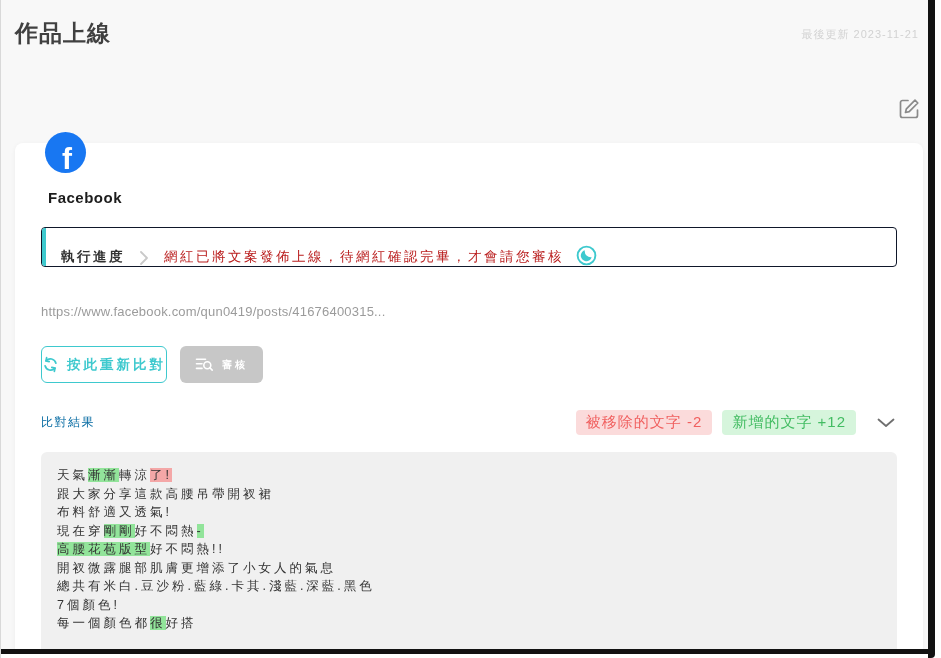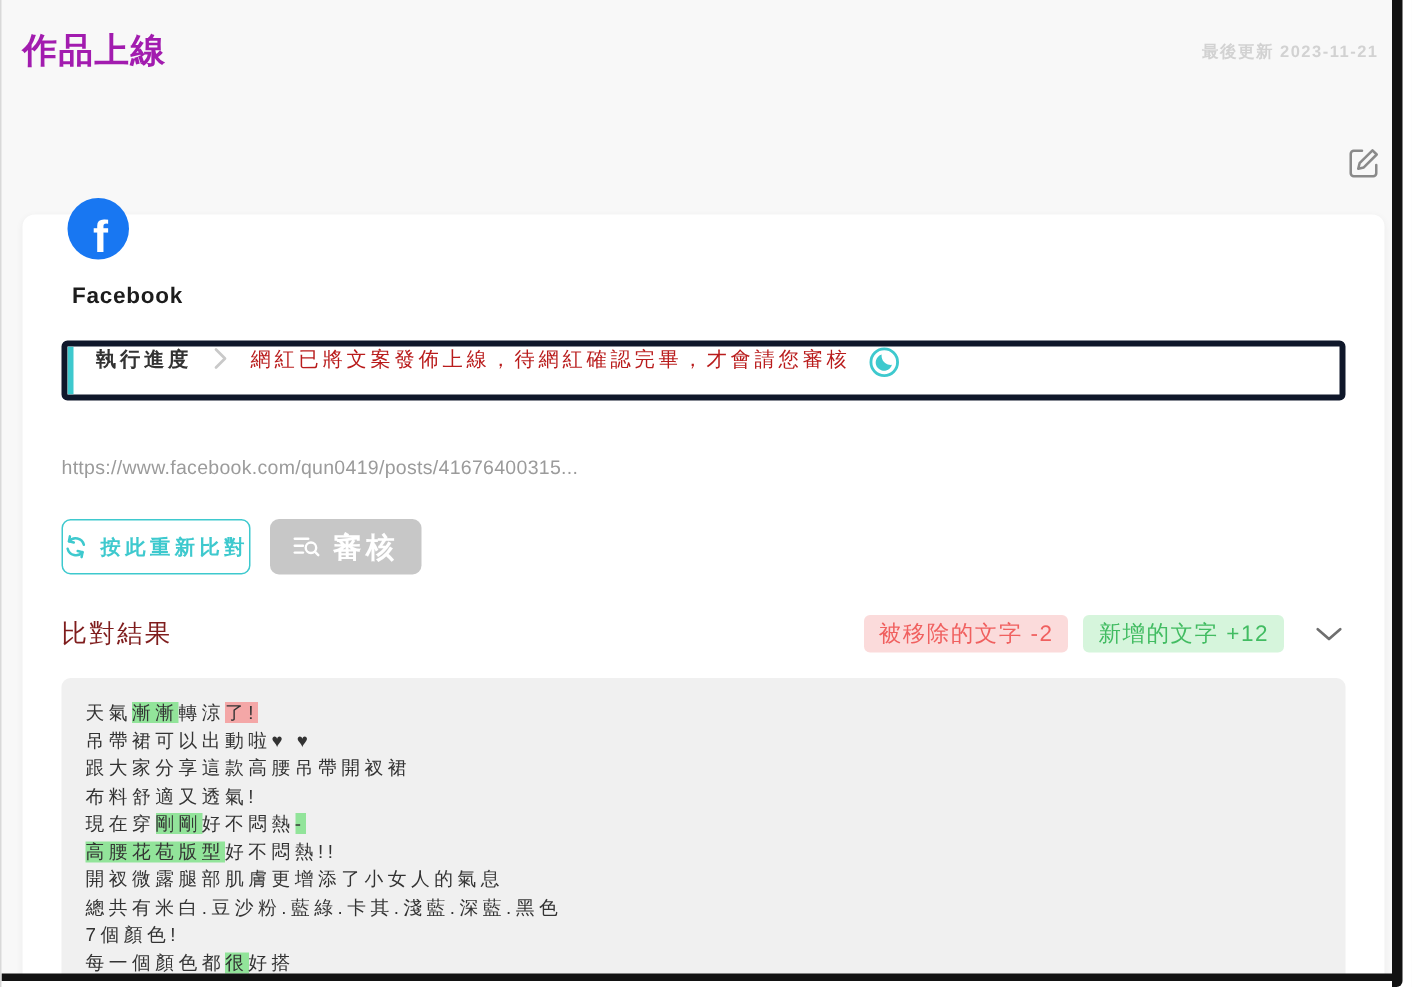--- a/index.html
+++ b/index.html
@@ -12,25 +12,25 @@
     border-left:1px solid #d9d9d9;
   }
   
   .frame-right-margin { position:absolute; top:0; right:0; width:6px; height:100%; background:#ffffff; z-index:50; }
   .frame-bottom-margin { position:absolute; left:0; bottom:0; width:100%; height:4px; background:#ffffff; z-index:50; }
   .frame-right-bar { position:absolute; top:0; right:6px; width:7px; height:100%; background:#121212; z-index:51; border-radius:0 0 4px 0; }
   .frame-bottom-bar { position:absolute; left:0; bottom:4px; width:929px; height:5px; background:#121212; z-index:51; }
 
   .page-title {
     position:absolute; left:14px; top:18px;
-    font-size:23px; font-weight:bold; color:#a21caf; letter-spacing:1px;
+    font-size:23px; font-weight:bold; color:#404040; letter-spacing:1px;
   }
   .last-updated {
     position:absolute; top:27px; right:22px;
-    font-size:11px; color:#d2d2d2; letter-spacing:1px;font-weight:bold;
+    font-size:11px; color:#d2d2d2; letter-spacing:1px;
   }
   .edit-btn {
     position:absolute; top:96px; right:18px; width:26px; height:26px;
     background:none; border:none; cursor:pointer; color:#8a8a8a; z-index:5;
   }
 
   .card {
     position:absolute; left:14px; top:143px; width:908px; height:540px;
     background:#ffffff; border-radius:8px;
     box-shadow:0 1px 5px rgba(0,0,0,0.05);
@@ -44,46 +44,46 @@
     color:#fff; font-weight:bold; font-size:30px; line-height:0.93;
     margin-right:-3px; font-family:"Liberation Sans",sans-serif;
   }
   .platform-name {
     margin:46px 0 0 33px;
     font-size:15px; font-weight:bold; color:#1c1c1c; letter-spacing:0.5px;
   }
 
   .progress-box {
     margin:21px 26px 0 26px; height:40px;
-    border:4px solid #0f172a; border-radius:4px;
-    display:flex; align-items:flex-start; overflow:hidden; background:#fff;
+    border:1px solid #0f172a; border-radius:4px;
+    display:flex; align-items:flex-end; overflow:hidden; background:#fff;
   }
   .progress-accent { width:4px; height:100%; background:#3EC9CE; flex:none; }
   .progress-label { margin-left:15px; font-size:13.5px; font-weight:bold; color:#333; letter-spacing:2.5px; white-space:nowrap; }
   .progress-chevron { margin:0 15px 0 14px; flex:none; display:flex; }
   .progress-msg { font-size:13.5px; color:#b91c1c; letter-spacing:2.5px; white-space:nowrap; }
   .progress-icon { margin-left:12px; display:flex; flex:none; }
 
   .post-url { margin:37px 26px 0 26px; font-size:13px; color:#9b9b9b; letter-spacing:0.2px; }
 
   .btn-row { margin:27px 26px 0 26px; display:flex; align-items:center; }
   .btn { height:37px; border-radius:6px; display:flex; align-items:center; cursor:pointer; font-family:inherit; }
   .btn-recompare {
     background:#fff; border:1px solid #3EC9CE; color:#3EC9CE;
     padding:0 0; font-size:13.5px; font-weight:bold; letter-spacing:3px;
   }
   .btn-recompare svg { margin-right:8px; }
   .btn-review {
     background:#c7c7c7; border:none; color:#ffffff; margin-left:13px;
-    padding:0 15px; font-size:19px; font-weight:bold; letter-spacing:3px;
+    padding:0 15px; font-size:10px; font-weight:bold; letter-spacing:3px;
   }
   .btn-review svg { margin-right:8px; }
 
   .compare-header { margin:27px 26px 0 26px; display:flex; align-items:center; }
-  .compare-title { font-size:17px; color:#7f1d1d; letter-spacing:1.5px; }
+  .compare-title { font-size:12px; color:#0369a1; letter-spacing:1.5px; }
   .badge {
     height:25px; border-radius:4px; padding:0 10px;
     display:flex; align-items:center; font-size:15px; letter-spacing:1px; white-space:nowrap;
   }
   .badge-removed { margin-left:auto; background:#FBDBDB; color:#F0605F; }
   .badge-added { margin-left:10px; background:#D6F5DC; color:#42BC62;text-align:right; }
   .collapse-btn { margin-left:19px; background:none; border:none; cursor:pointer; color:#6f6f6f; display:flex; padding:2px; }
 
   .result-box {
     margin:17px 26px 0 26px; background:#f0f0f0; border-radius:6px;
@@ -174,21 +174,20 @@
         <span style="display:flex;">
           <svg width="18" height="10" viewBox="0 0 18 10" fill="none" stroke="#6f6f6f" stroke-width="1.8" stroke-linecap="round" stroke-linejoin="round">
             <polyline points="1.5,1.5 9,8 16.5,1.5"></polyline>
           </svg>
         </span>
       </button>
     </div>
 
     <div class="result-box">
         <div class="result-line"><span>天氣</span><span class="seg-added">漸漸</span><span>轉涼</span><span class="seg-removed">了!</span></div>
-        <div class="result-line"><span>吊帶裙可以出動啦♥ ♥</span></div>
         <div class="result-line"><span>跟大家分享這款高腰吊帶開衩裙</span></div>
         <div class="result-line"><span>布料舒適又透氣!</span></div>
         <div class="result-line"><span>現在穿</span><span class="seg-added">剛剛</span><span>好不悶熱</span><span class="seg-added">-</span></div>
         <div class="result-line"><span class="seg-added">高腰花苞版型</span><span>好不悶熱!!</span></div>
         <div class="result-line"><span>開衩微露腿部肌膚更增添了小女人的氣息</span></div>
         <div class="result-line"><span>總共有米白.豆沙粉.藍綠.卡其.淺藍.深藍.黑色</span></div>
         <div class="result-line"><span>7個顏色!</span></div>
         <div class="result-line"><span>每一個顏色都</span><span class="seg-added">很</span><span>好搭</span></div>
       </div>
 

